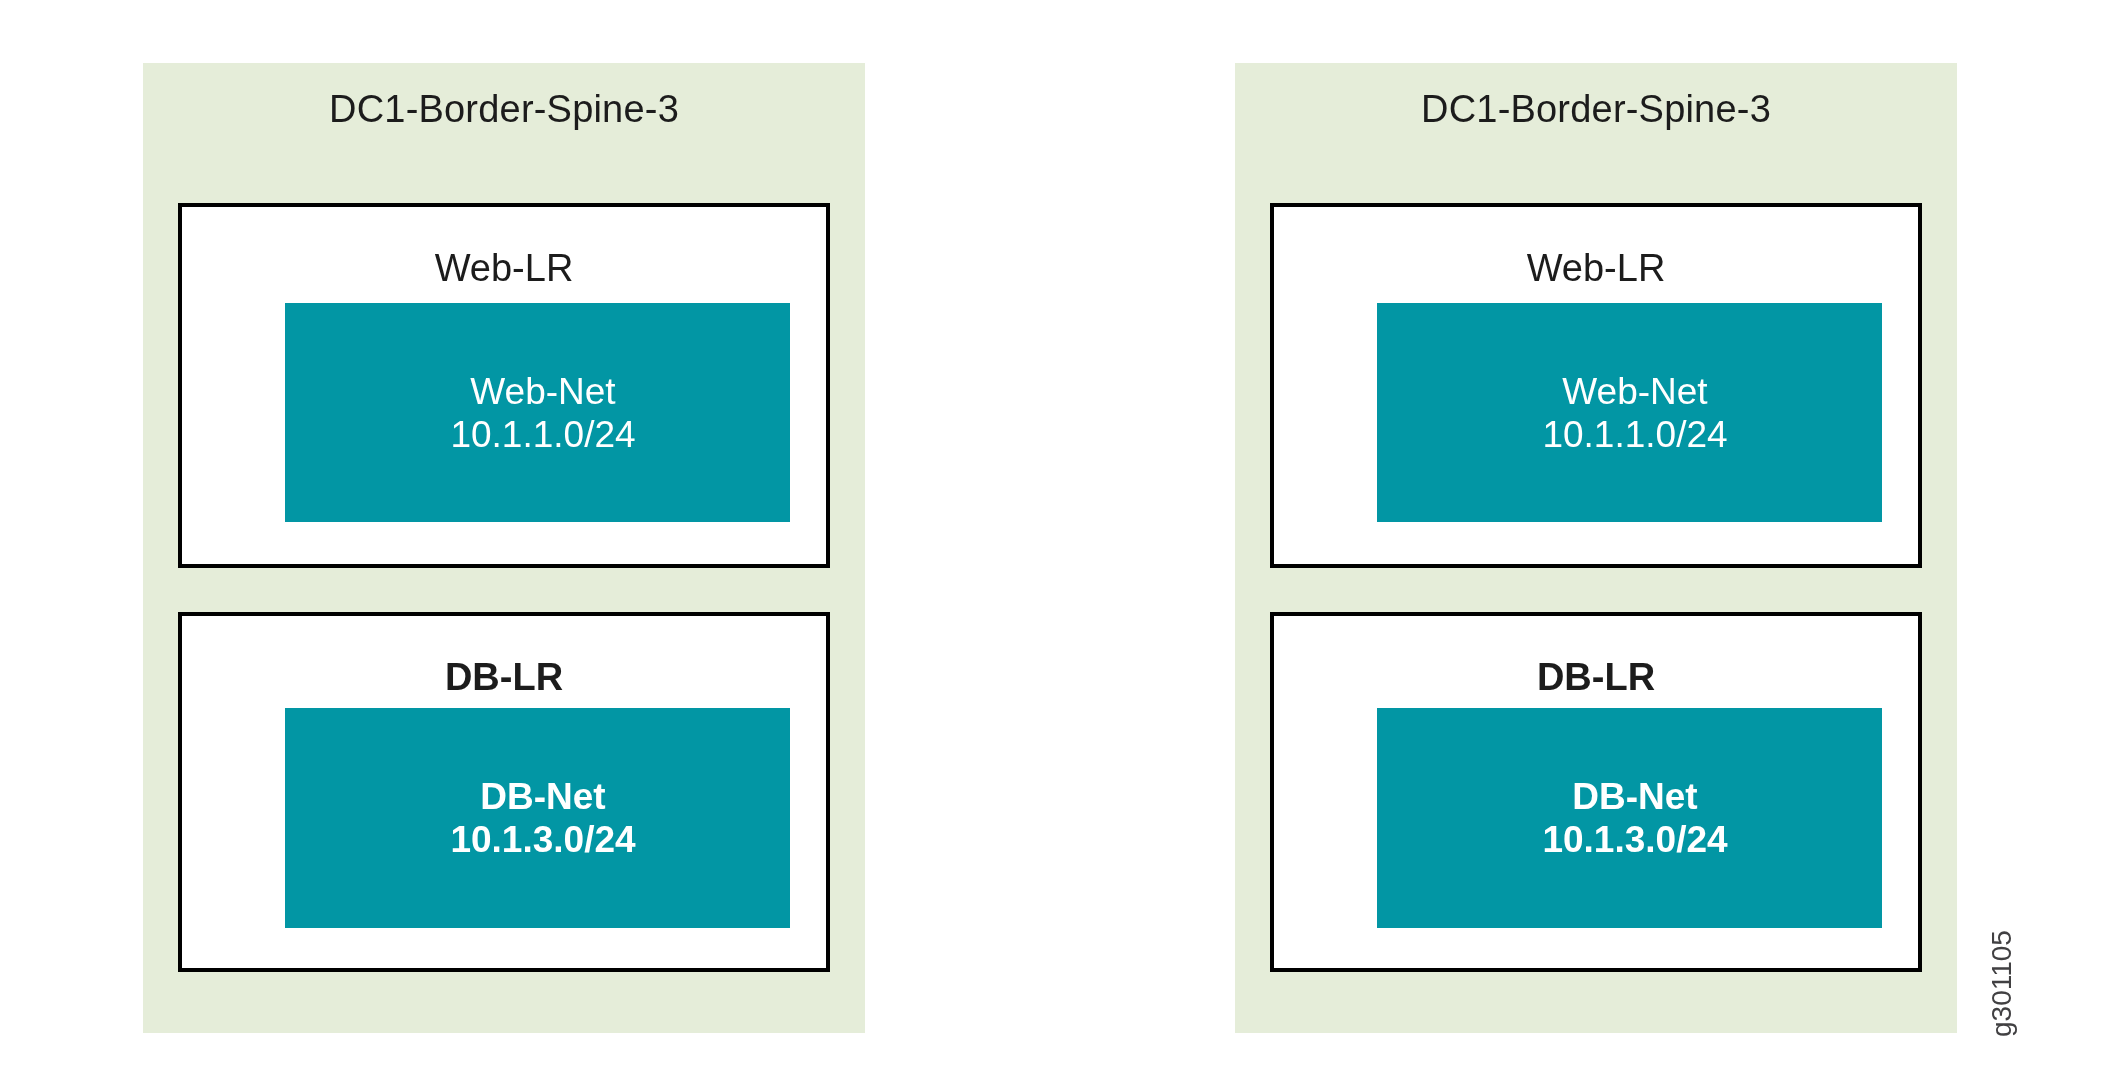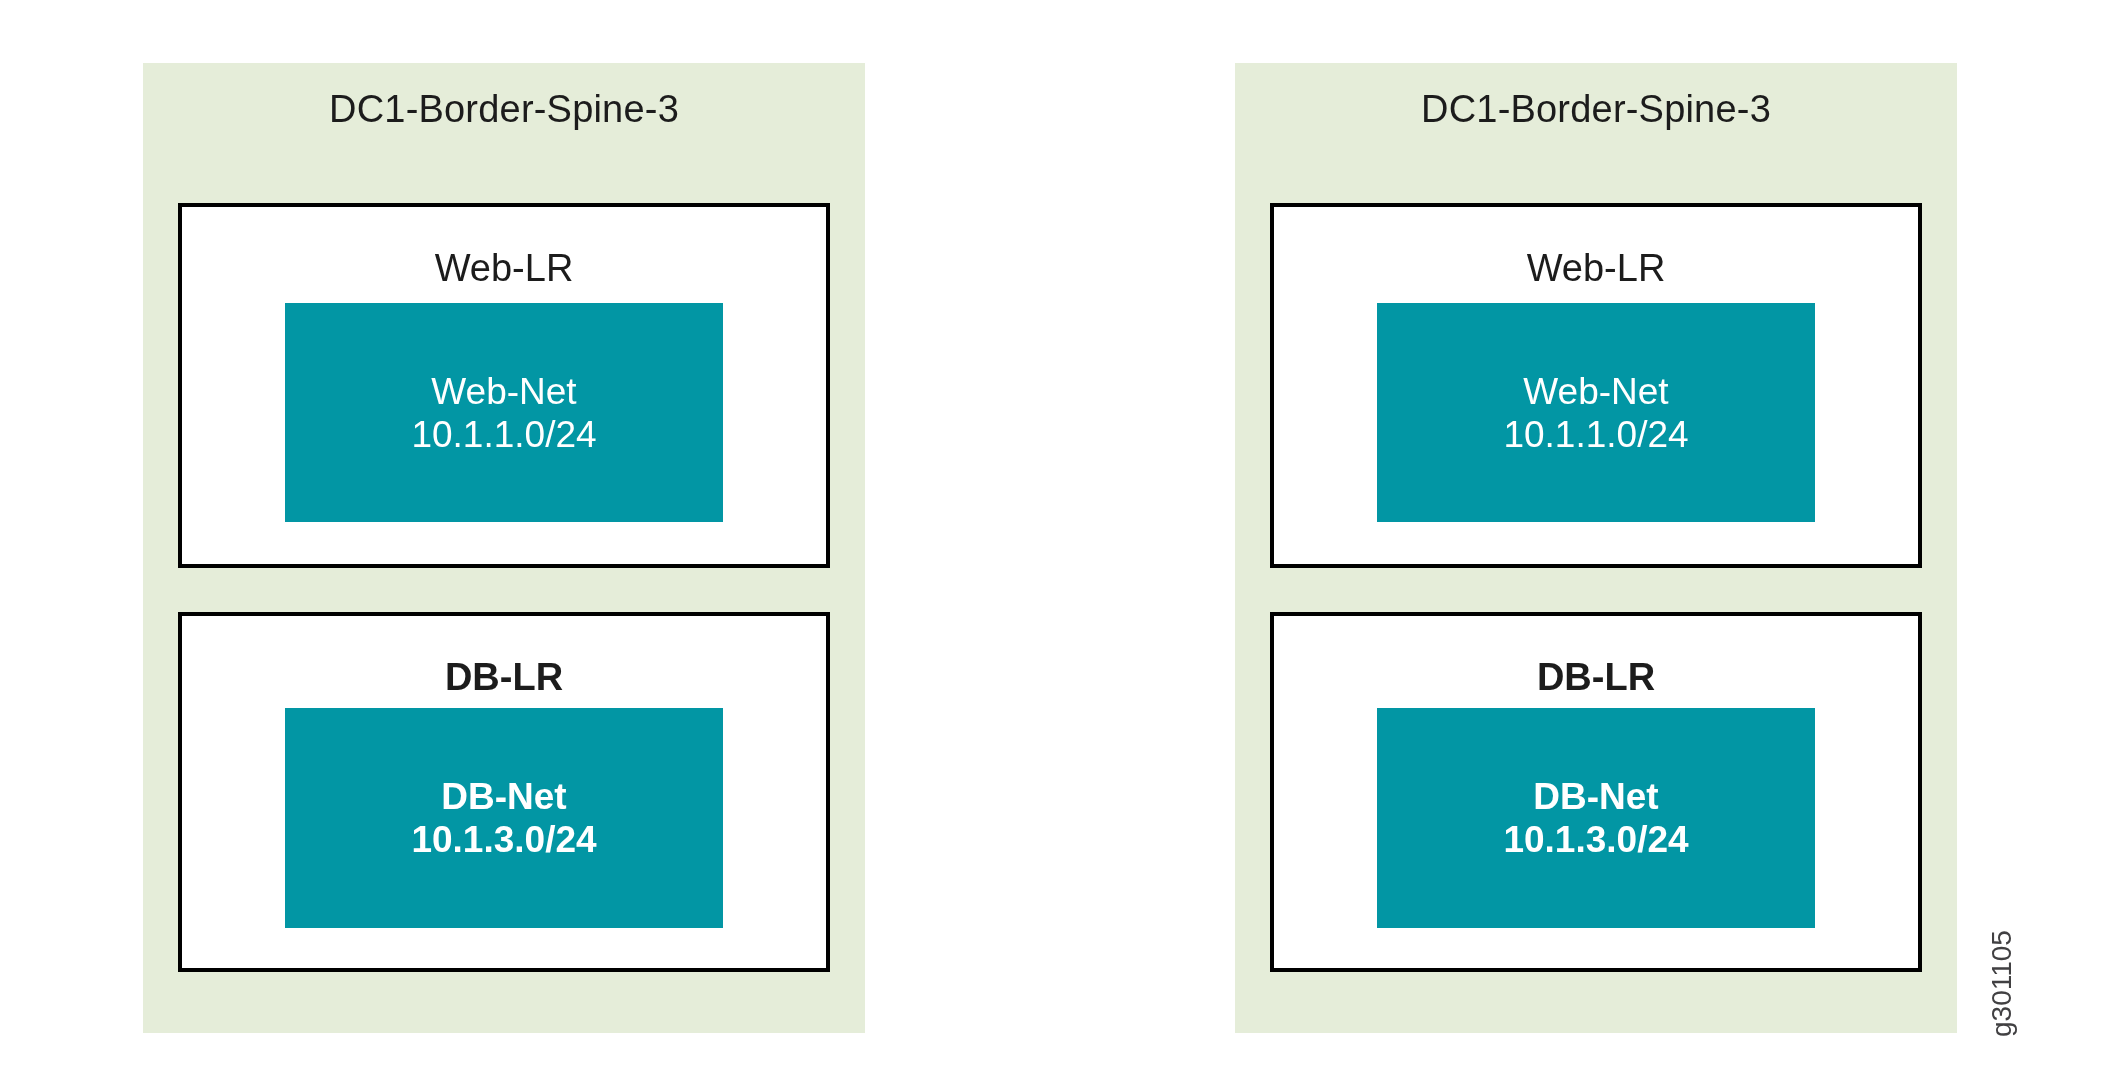--- a/index.html
+++ b/index.html
@@ -56,31 +56,32 @@
     margin-top:42px;
     font-size:38px;
     line-height:38px;
     text-align:center;
     color:var(--label-text);
   }
   .net-box{
     position:absolute;
     left:103px;
     top:96px;
-    width:438px;
+    width:494px;
     height:219px;
     background:var(--net-bg);
     display:flex;
     flex-direction:column;
     justify-content:center;
     align-items:center;
     text-align:center;
     color:var(--net-text);
     font-size:37px;
     line-height:43px;
+    padding-left:11px;
   }
   .net-db{top:92px;height:220px;}
   .figure-id{
     position:absolute;
     left:1988px;
     top:1037px;
     transform-origin:0 0;
     transform:rotate(-90deg);
     font-size:28px;
     line-height:28px;

